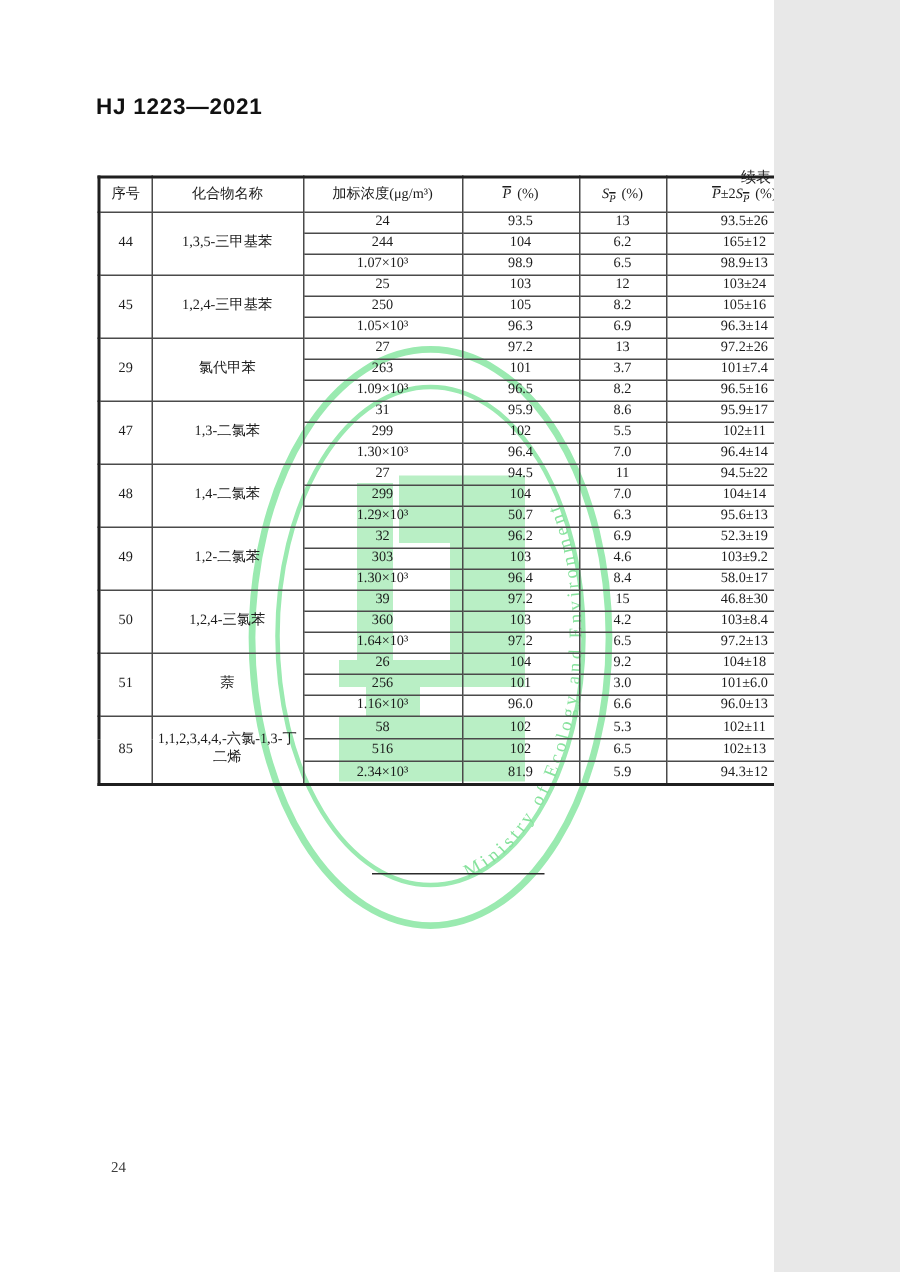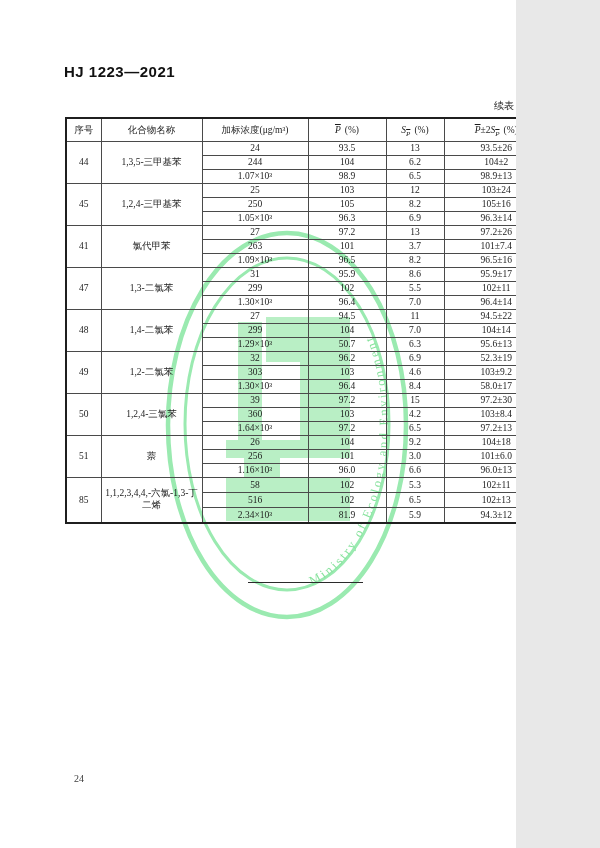--- a/index.html
+++ b/index.html
@@ -11,21 +11,21 @@
     font-family:"Liberation Serif", serif;
     color:#1c1c1c;
   }
   .doc-number {
     position:absolute; left:64px; top:63px;
     font-family:"Liberation Sans", sans-serif;
     font-weight:bold; font-size:15px; letter-spacing:0.5px;
     color:#111; z-index:2;
   }
   .continued-label {
-    position:absolute; left:494px; top:99px;
+    position:absolute; left:494px; top:111px;
     font-size:10px; color:#222; z-index:2;
   }
   
   .watermark {
     position:absolute; left:0; top:0; width:600px; height:848px;
     z-index:1; pointer-events:none;
   }
   .doc-table {
     position:absolute; left:65px; top:117px; width:483px;
     border-collapse:collapse; table-layout:fixed;
@@ -107,21 +107,21 @@
         <td rowspan="3" class="c-name">1,3,5-三甲基苯</td>
         <td>24</td>
         <td>93.5</td>
         <td>13</td>
         <td>93.5±26</td>
       </tr>
       <tr>
         <td>244</td>
         <td>104</td>
         <td>6.2</td>
-        <td>104±2</td>
+        <td>165±12</td>
       </tr>
       <tr>
         <td>1.07×10³</td>
         <td>98.9</td>
         <td>6.5</td>
         <td>98.9±13</td>
       </tr>
 
       <tr>
         <td rowspan="3">45</td>
@@ -138,21 +138,21 @@
         <td>105±16</td>
       </tr>
       <tr>
         <td>1.05×10³</td>
         <td>96.3</td>
         <td>6.9</td>
         <td>96.3±14</td>
       </tr>
 
       <tr>
-        <td rowspan="3">41</td>
+        <td rowspan="3">29</td>
         <td rowspan="3" class="c-name">氯代甲苯</td>
         <td>27</td>
         <td>97.2</td>
         <td>13</td>
         <td>97.2±26</td>
       </tr>
       <tr>
         <td>263</td>
         <td>101</td>
         <td>3.7</td>
@@ -227,21 +227,21 @@
         <td>8.4</td>
         <td>58.0±17</td>
       </tr>
 
       <tr>
         <td rowspan="3">50</td>
         <td rowspan="3" class="c-name">1,2,4-三氯苯</td>
         <td>39</td>
         <td>97.2</td>
         <td>15</td>
-        <td>97.2±30</td>
+        <td>46.8±30</td>
       </tr>
       <tr>
         <td>360</td>
         <td>103</td>
         <td>4.2</td>
         <td>103±8.4</td>
       </tr>
       <tr>
         <td>1.64×10³</td>
         <td>97.2</td>

